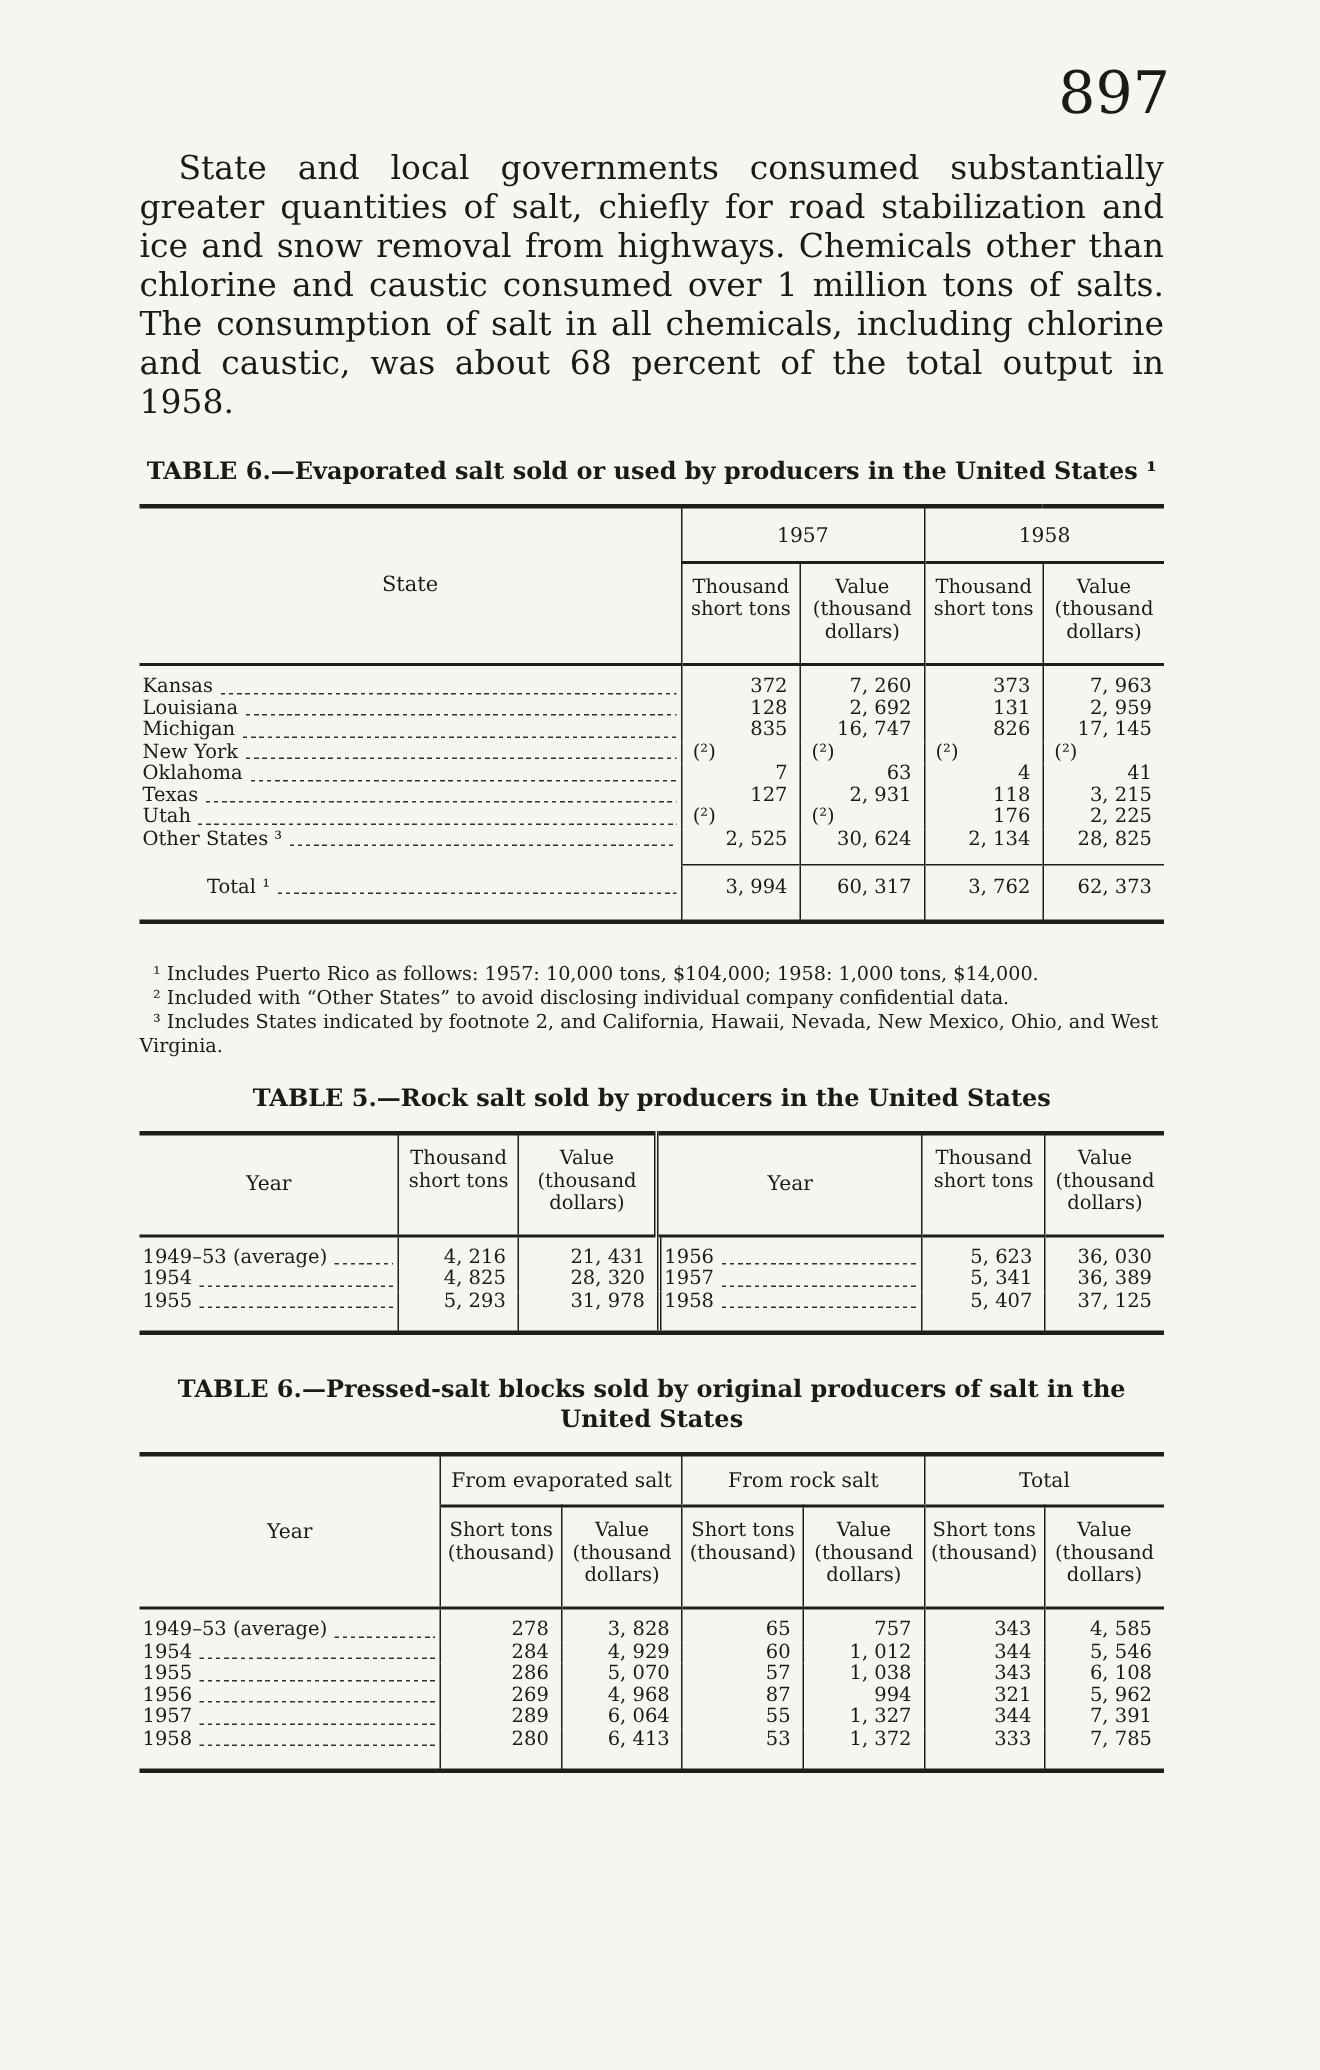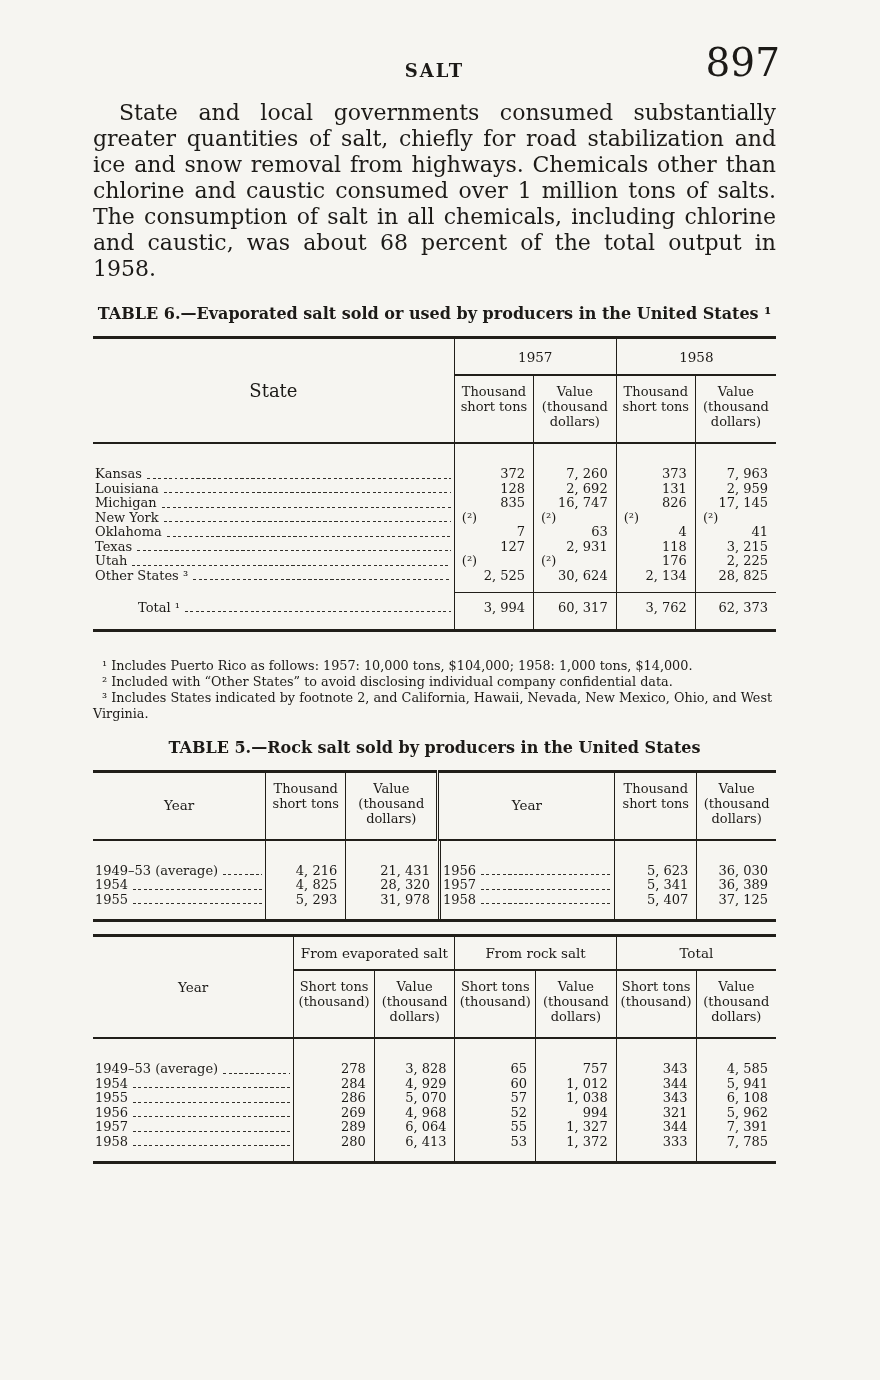--- a/index.html
+++ b/index.html
@@ -38,33 +38,33 @@
     margin-top:12px;
     border-top:3px solid #211e1a;border-bottom:3px solid #211e1a;
   }
   th,td{padding:0;font-weight:normal;font-size:13px;vertical-align:top;}
   th{text-align:center;line-height:15px;}
   .bl{border-left:1px solid #211e1a;}
   .bl2{border-left:3px double #211e1a;}
   .sub{padding:8px 2px 13px;border-bottom:2px solid #211e1a;}
   .num{text-align:right;padding-right:8px;white-space:nowrap;line-height:14.5px;}
   .fnc{text-align:left;padding-left:7px;}
-  tbody tr:first-child td{padding-top:23px;}
+  tbody tr:first-child td{padding-top:7px;}
   tbody tr:last-child td{padding-bottom:9px;}
 
   .lblcell{display:flex;line-height:14.5px;}
   .lbl{white-space:nowrap;padding-left:2px;}
   .leader{
     flex:1 1 auto;height:1px;align-self:flex-end;
     margin:0 3px 3px 5px;min-width:14px;
     background-image:repeating-linear-gradient(90deg,#33302b 0,#33302b 3px,transparent 3px,transparent 5.5px);
   }
 
   
-  .t4 .state-h{vertical-align:middle;border-bottom:2px solid #211e1a;font-size:18px;}
+  .t4 .state-h{vertical-align:middle;border-bottom:2px solid #211e1a;font-size:14px;}
   .t4 .year-h{padding:11px 0 9px;font-size:13.5px;border-bottom:2px solid #211e1a;}
   .t4 tfoot td{border-top:none;}
   .t4 tfoot .cell{padding-top:8px;padding-bottom:13px;}
   .t4 tfoot .topline{border-top:1px solid #211e1a;}
   .t4 .total-lbl .lbl{padding-left:45px;}
 
   
   .footnotes{margin-top:26px;font-size:12.8px;line-height:16px;}
   .footnotes p{margin:0;text-indent:9px;}
 
@@ -77,21 +77,20 @@
   .t6 .grp{padding:9px 0 8px;font-size:13.5px;border-bottom:2px solid #211e1a;margin-left:32px;}
   .t6 tbody tr:last-child td{padding-bottom:12px;}
 </style>
 </head>
 <body>
 
 <div class="page">
   <div class="content">
 
     <div class="pagehead">
-      <div class="ptitle">SALT</div>
       <div class="pnum">897</div>
     </div>
 
     <p class="intro">State and local governments consumed substantially greater quantities of salt, chiefly for road stabilization and ice and snow removal from highways. Chemicals other than chlorine and caustic consumed over 1 million tons of salts. The consumption of salt in all chemicals, including chlorine and caustic, was about 68 percent of the total output in 1958.</p>
 
     <div class="tbl-title">TABLE 6.—Evaporated salt sold or used by producers in the United States ¹</div>
 
     <table class="t4">
       <colgroup>
         <col style="width:52.9%">
@@ -275,20 +274,21 @@
           <td class="lblcell bl2">
               <span class="lbl">1958</span>
               <span class="leader"></span>
             </td>
           <td class="num bl">5, 407</td>
           <td class="num bl">37, 125</td>
         </tr>
       </tbody>
     </table>
 
+    <div class="tbl-title" style="margin-top:26px;">TABLE 6.—Pressed-salt blocks sold by original producers of salt in the United States</div>
 
     <table class="t6">
       <colgroup>
         <col style="width:29.4%">
           <col style="width:11.8%">
           <col style="width:11.8%">
           <col style="width:11.8%">
           <col style="width:11.8%">
           <col style="width:11.7%">
           <col style="width:11.7%">
@@ -325,42 +325,42 @@
         <tr>
           <td class="lblcell">
               <span class="lbl">1954</span>
               <span class="leader"></span>
             </td>
           <td class="num bl">284</td>
           <td class="num bl">4, 929</td>
           <td class="num bl">60</td>
           <td class="num bl">1, 012</td>
           <td class="num bl">344</td>
-          <td class="num bl">5, 941</td>
+          <td class="num bl">5, 546</td>
         </tr>
         <tr>
           <td class="lblcell">
               <span class="lbl">1955</span>
               <span class="leader"></span>
             </td>
           <td class="num bl">286</td>
           <td class="num bl">5, 070</td>
           <td class="num bl">57</td>
           <td class="num bl">1, 038</td>
           <td class="num bl">343</td>
           <td class="num bl">6, 108</td>
         </tr>
         <tr>
           <td class="lblcell">
               <span class="lbl">1956</span>
               <span class="leader"></span>
             </td>
           <td class="num bl">269</td>
           <td class="num bl">4, 968</td>
-          <td class="num bl">52</td>
+          <td class="num bl">87</td>
           <td class="num bl">994</td>
           <td class="num bl">321</td>
           <td class="num bl">5, 962</td>
         </tr>
         <tr>
           <td class="lblcell">
               <span class="lbl">1957</span>
               <span class="leader"></span>
             </td>
           <td class="num bl">289</td>

